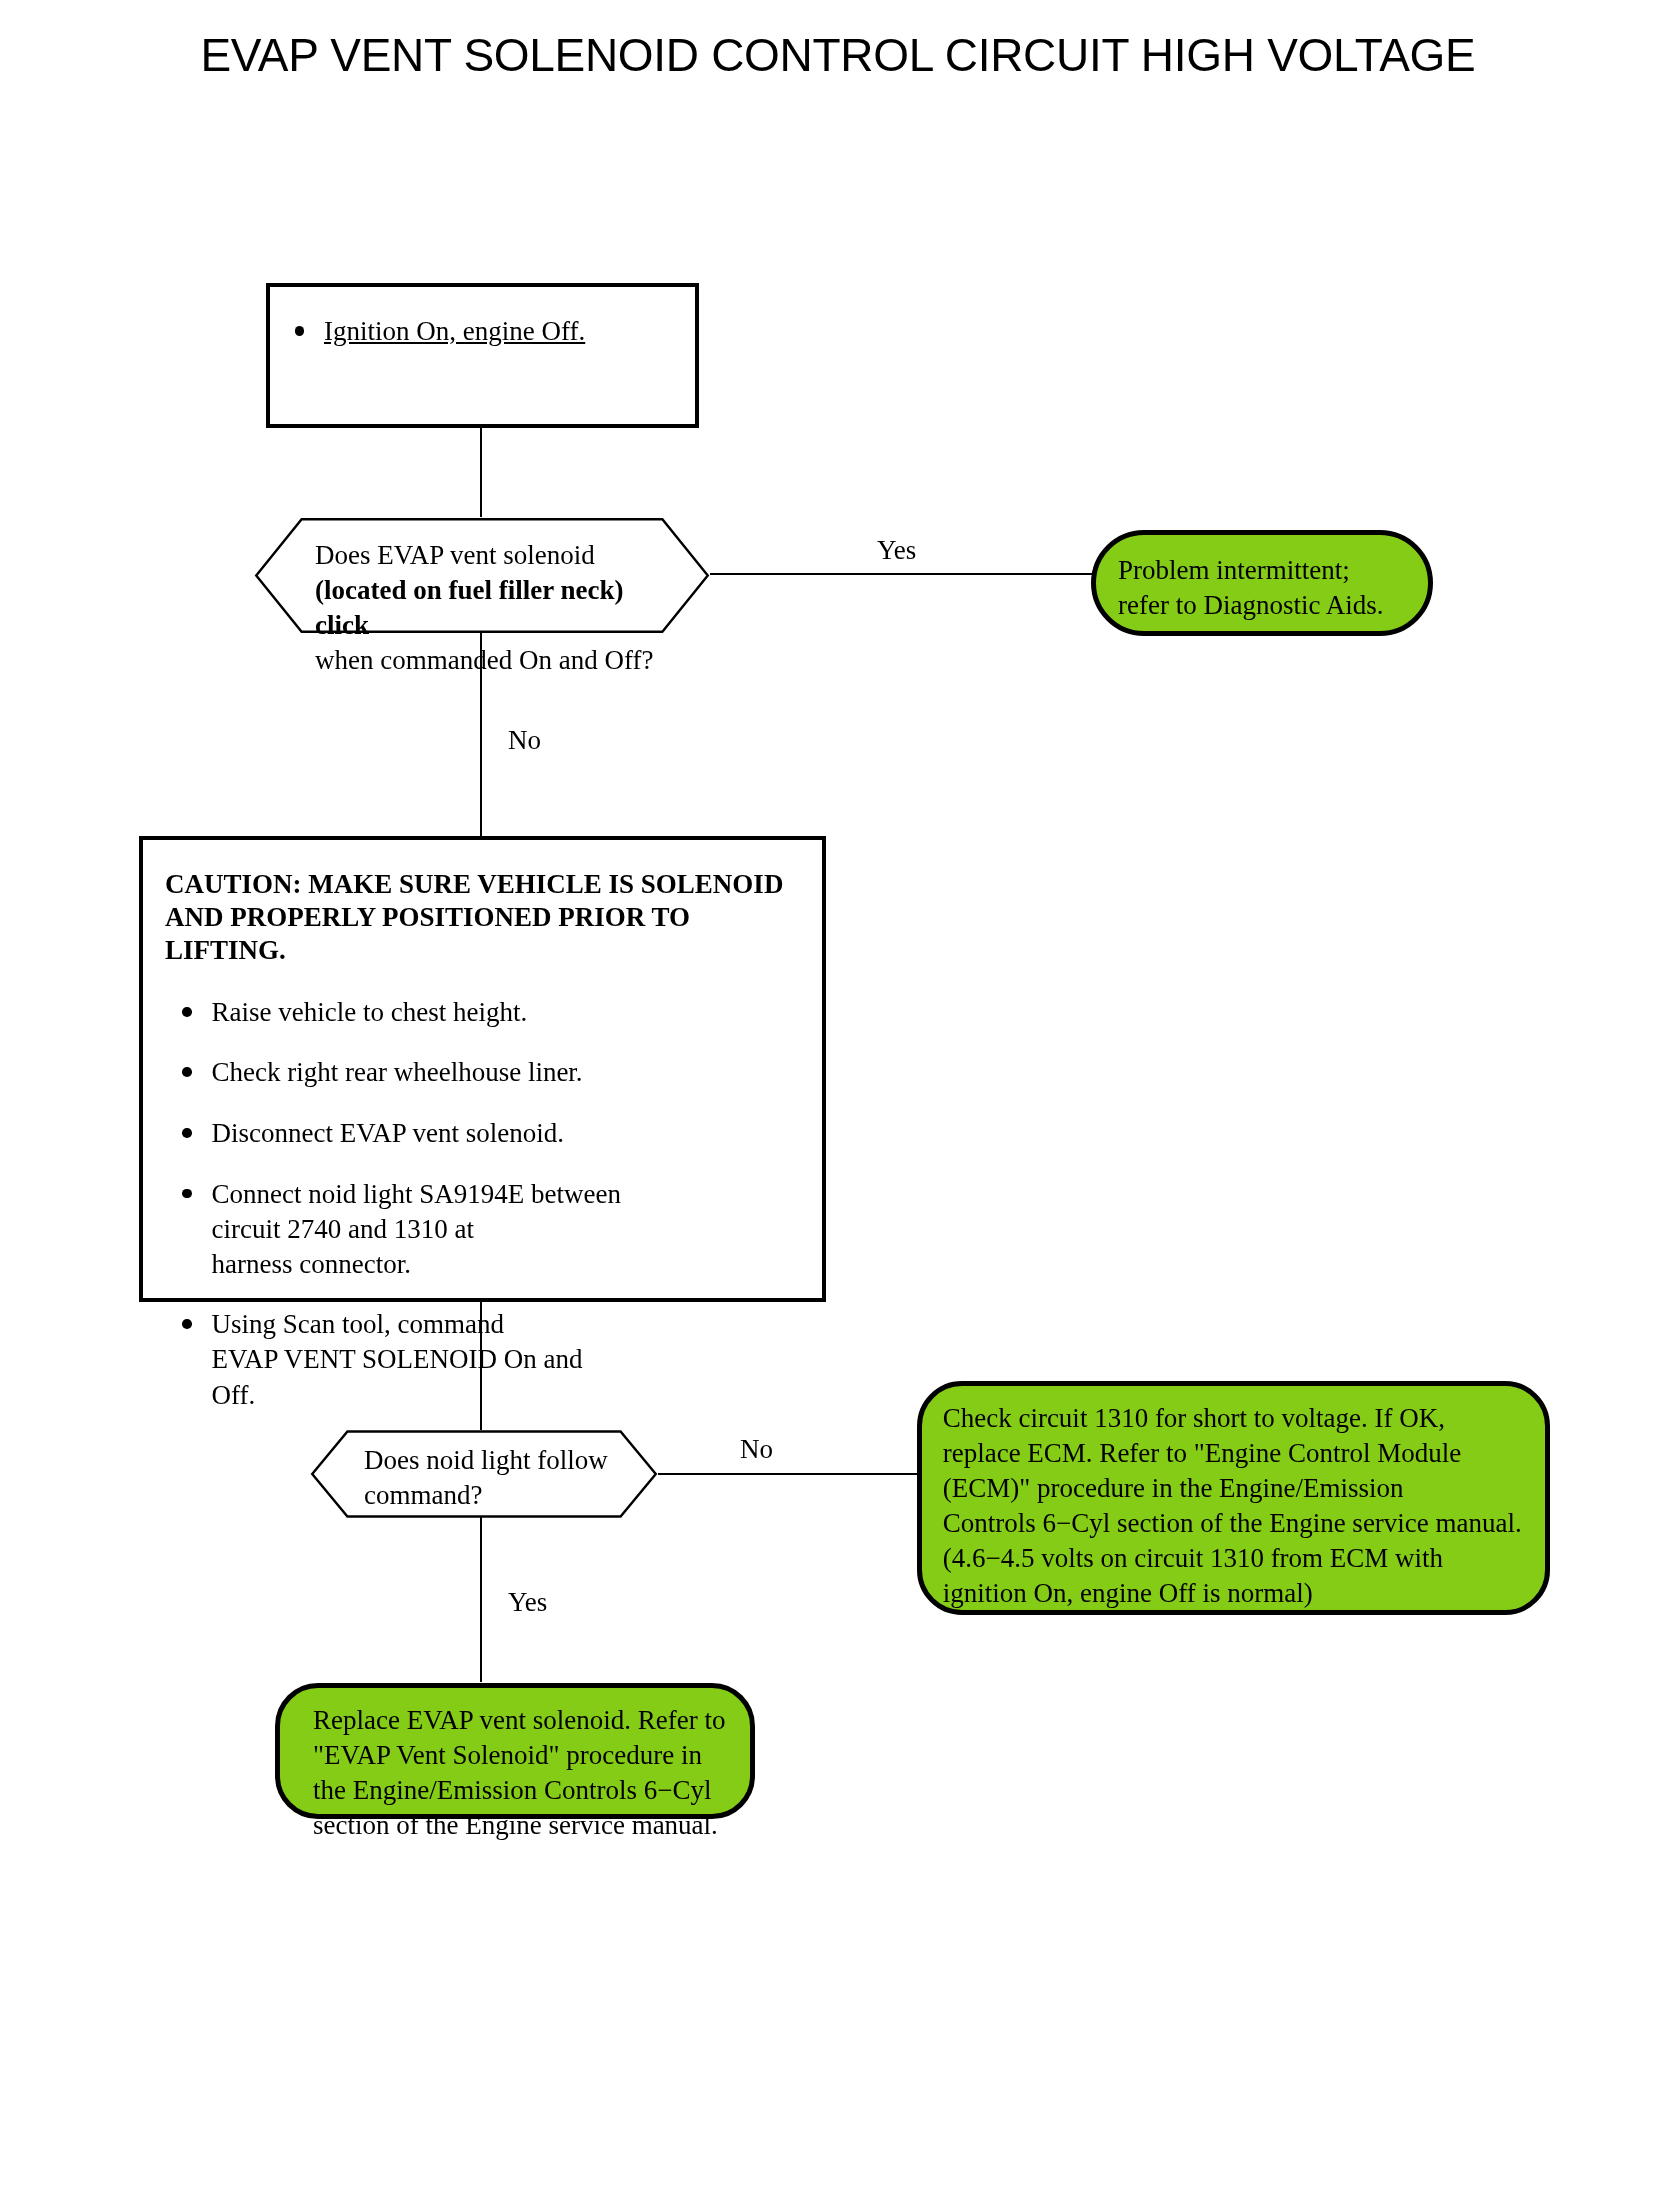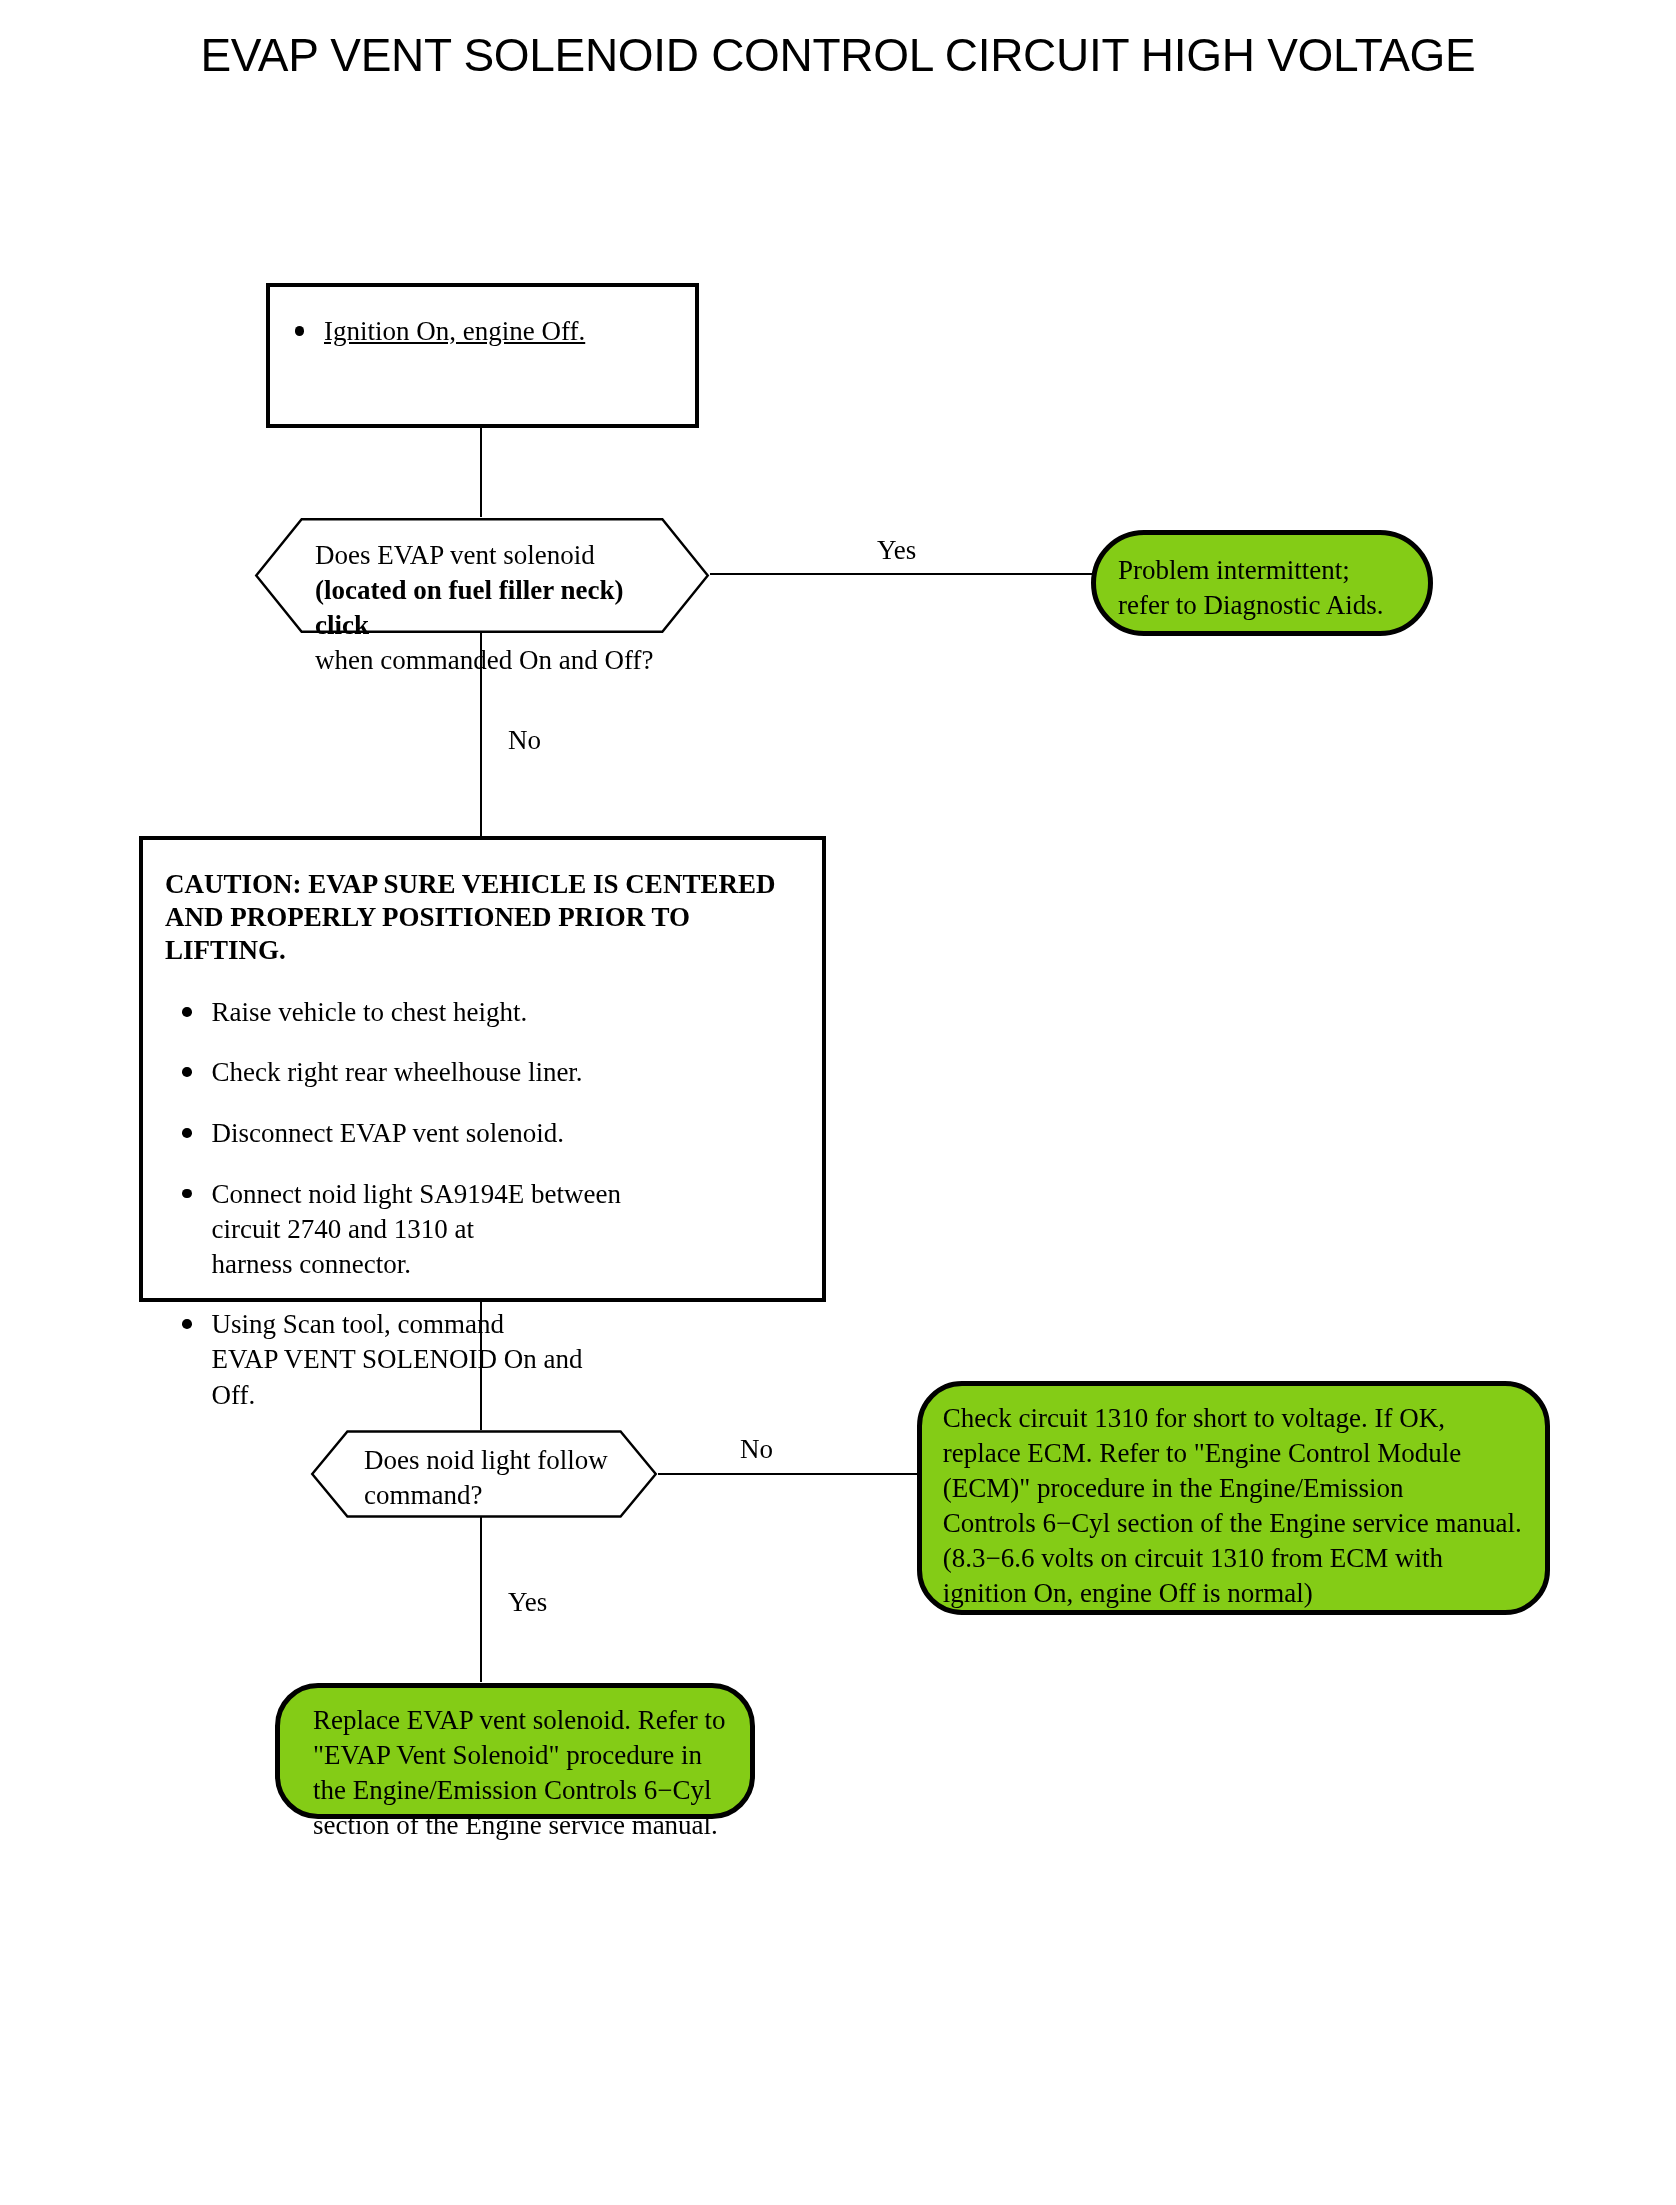--- a/index.html
+++ b/index.html
@@ -169,21 +169,21 @@
   <div class="term-box" style="left:1091px; top:530px; width:342px; height:106px;">
     <div class="body-text" style="margin:18px 0 0 22px;">
       <span style="display:block;">Problem intermittent;</span>
       <span style="display:block;">refer to Diagnostic Aids.</span>
     </div>
   </div>
 
   <div class="proc-box" style="left:139px; top:836px; width:687px; height:466px;">
     <div style="margin:28px 17px 0 22px;">
       <div class="caution-head">
-        <span style="display:block;">CAUTION: EVAP SURE VEHICLE IS CENTERED</span>
+        <span style="display:block;">CAUTION: MAKE SURE VEHICLE IS SOLENOID</span>
         <span style="display:block;">AND PROPERLY POSITIONED PRIOR TO LIFTING.</span>
       </div>
       <ul class="bullets" style="margin-left:8.5px;">
         <li>
           <span>Raise vehicle to chest height.</span>
         </li>
         <li>
           <span>Check right rear wheelhouse liner.</span>
         </li>
         <li>
@@ -216,21 +216,21 @@
   <div class="branch-label" style="left:740px; top:1436px;">No</div>
 
   <div class="branch-label" style="left:508px; top:1589px;">Yes</div>
 
   <div class="term-box" style="left:917px; top:1381px; width:633px; height:234px; border-radius:45px;">
     <div class="body-text" style="margin:14.6px 0 0 20.7px;">
       <span style="display:block;">Check circuit 1310 for short to voltage. If OK,</span>
       <span style="display:block;">replace ECM. Refer to "Engine Control Module</span>
       <span style="display:block;">(ECM)" procedure in the Engine/Emission</span>
       <span style="display:block;">Controls 6−Cyl section of the Engine service manual.</span>
-      <span style="display:block;">(8.3−6.6 volts on circuit 1310 from ECM with</span>
+      <span style="display:block;">(4.6−4.5 volts on circuit 1310 from ECM with</span>
       <span style="display:block;">ignition On, engine Off is normal)</span>
     </div>
   </div>
 
   <div class="term-box" style="left:243px; top:1683px; width:480px; height:136px; border-radius:43px;margin-left:32px;">
     <div class="body-text" style="margin:14.6px 0 0 33px;">
       <span style="display:block;">Replace EVAP vent solenoid. Refer to</span>
       <span style="display:block;">"EVAP Vent Solenoid" procedure in</span>
       <span style="display:block;">the Engine/Emission Controls 6−Cyl</span>
       <span style="display:block;">section of the Engine service manual.</span>

